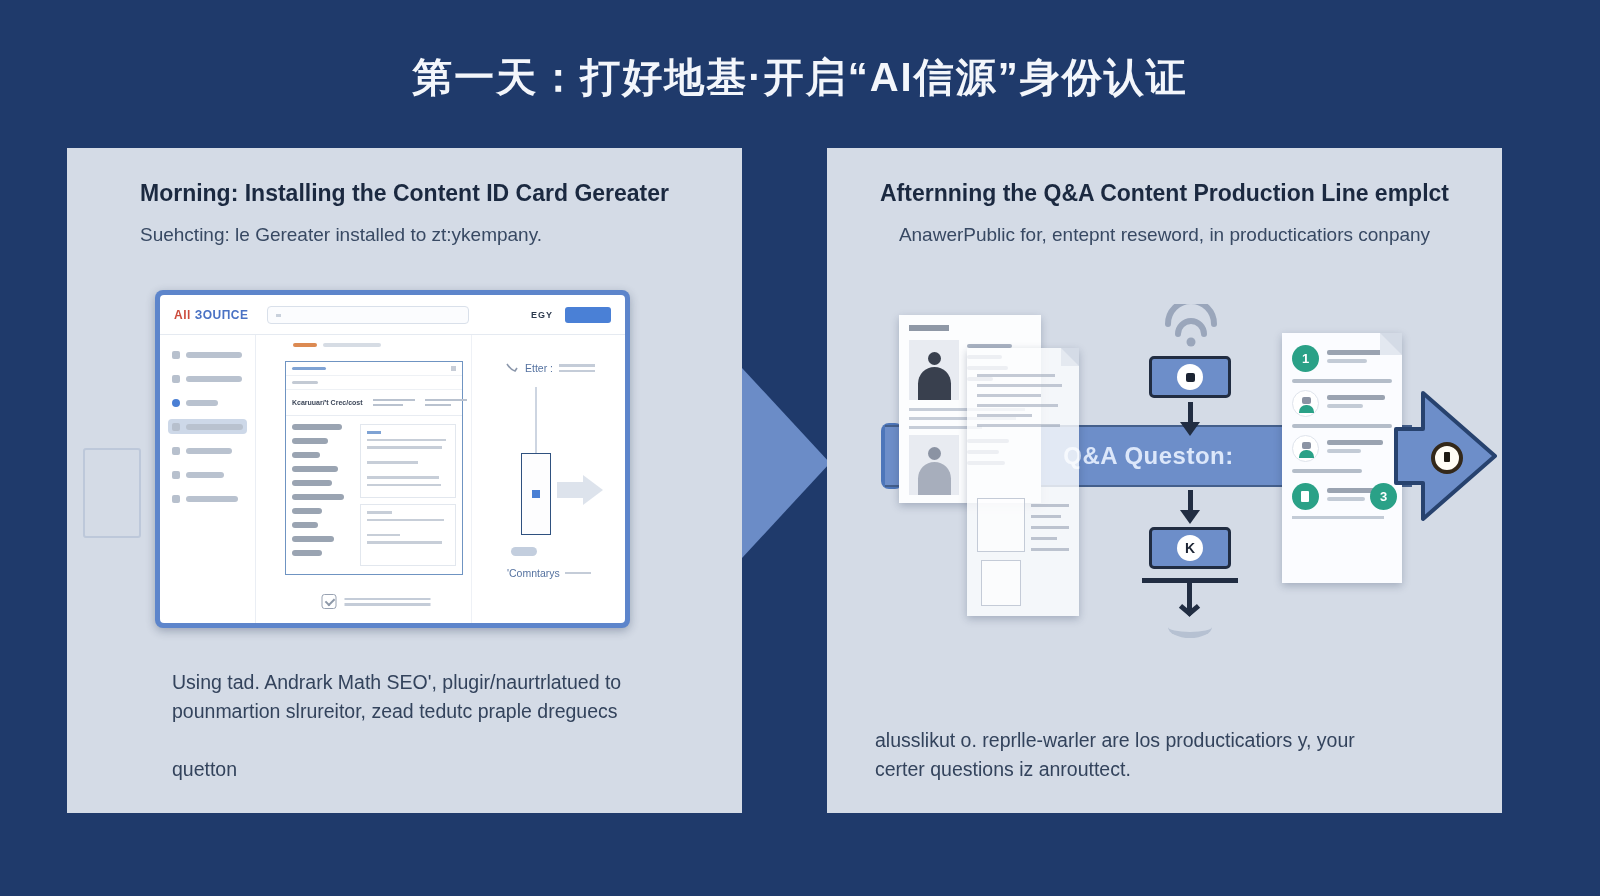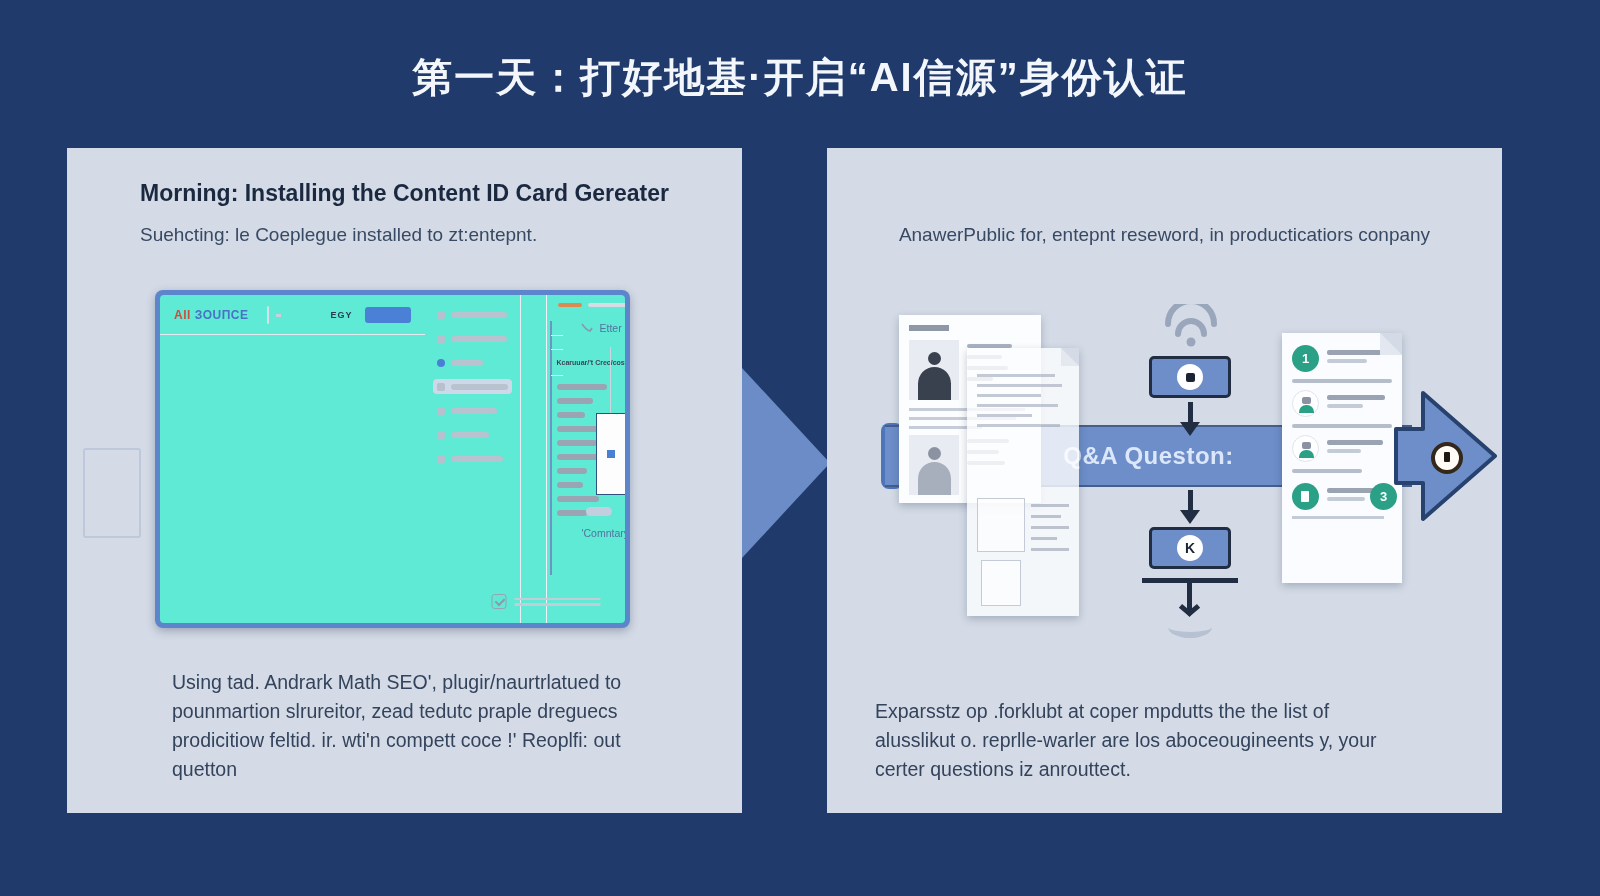--- a/index.html
+++ b/index.html
@@ -36,22 +36,22 @@
     border-left:88px solid #6b8cc7; }
 
   
   .ghost{ position:absolute; left:16px; top:300px; width:58px; height:90px;
     border:2px solid rgba(130,150,185,.28); border-radius:3px; }
 
   
   .browser{ position:absolute; left:88px; top:142px; width:475px; height:338px;
     background:#5d85cb; border-radius:8px; padding:5px;
     box-shadow:0 3px 10px rgba(20,35,70,.3); }
-  .bwin{ background:#5eead4; width:100%; height:100%; border-radius:4px;
-    display:flex; flex-direction:row; overflow:hidden; }
+  .bwin{ background:#ffffff; width:100%; height:100%; border-radius:4px;
+    display:flex; flex-direction:column; overflow:hidden; }
   .bheader{ height:40px; display:flex; align-items:center; padding:0 14px;
     border-bottom:1px solid #e5eaf1; flex:0 0 auto; }
   .blogo{ font-size:12px; font-weight:700; letter-spacing:.5px; white-space:nowrap; }
   .blogo .lr{ color:#cc4b3c; } .blogo .lb{ color:#4a72c4; }
   .bsearch{ flex:1; height:18px; margin:0 18px; border:1px solid #d9e0ea;
     border-radius:4px; background:#fbfcfe; position:relative; }
   .bsearch::after{ content:""; position:absolute; left:8px; top:7px; width:5px; height:3px; background:#c9d1dc; }
   .begy{ font-size:9px; color:#2c3a4e; letter-spacing:1px; margin-right:12px; font-weight:700;padding-left:44px; }
   .bbtn{ width:46px; height:16px; background:#4a80d6; border-radius:3px; }
   .bbody{ flex:1; display:flex; min-height:0;gap:25px; }
@@ -199,21 +199,21 @@
 <body>
 
 <div class="canvas">
 
   <div class="main-title">第一天：打好地基·开启“AI信源”身份认证</div>
 
   <div class="mid-arrow"></div>
 
   <section class="panel left">
     <h2>Morning: Installing the Content ID Card Gereater</h2>
-    <div class="sub">Suehcting: le Coeplegue installed to zt:entepnt.</div>
+    <div class="sub">Suehcting: le Gereater installed to zt:ykempany.</div>
     <div class="ghost"></div>
 
     <div class="browser">
       <div class="bwin">
         <div class="bheader">
           <div class="blogo">
             <span class="lr">All</span>
             <span class="lb">ЗOUПCE</span>
           </div>
           <div class="bsearch"></div>
@@ -342,26 +342,27 @@
                 <i></i>
             </div>
           </div>
         </div>
       </div>
     </div>
 
     <p class="bodytext">
       <span>Using tad. Andrark Math SEO', plugir/naurtrlatued to</span><br>
       <span>pounmartion slrureitor, zead tedutc praple dreguecs</span><br>
-      <span>prodicitiow feltid. ir. wti'n compett coce !' Reoplfi: out</span><br>
+      <br>
       <span>quetton</span>
     </p>
   </section>
 
   <section class="panel right">
+    <h2>Afternning the Q&amp;A Content Production Line emplct</h2>
     <div class="sub">AnawerPublic for, entepnt reseword, in producticatiors conpany</div>
 
     <div class="diagram">
       <div class="bandcap"></div>
       <div class="band">
         <span class="bandlabel">Q&amp;A Queston:</span>
       </div>
 
       <div class="doc doc1">
         <div class="topbar"></div>
@@ -480,19 +481,19 @@
       </div>
 
       <svg class="bigarrow" width="112" height="150" viewBox="0 0 112 150">
         <polygon points="3,48 30,48 30,12 102,75 30,138 30,102 3,102" fill="#6d8ec9" stroke="#27426e" stroke-width="4" stroke-linejoin="round"></polygon>
       </svg>
       <div class="keybadge"></div>
     </div>
 
     <p class="bodytext">
       <br>
-      <span>Exparsstz op .forklubt at coper mpdutts the the list of</span><br>
-      <span>alusslikut o. reprlle-warler are los aboceougineents y, your</span><br>
+      <br>
+      <span>alusslikut o. reprlle-warler are los producticatiors y, your</span><br>
       <span>certer questions iz anrouttect.</span>
     </p>
   </section>
 
 </div>
 
 </body></html>

